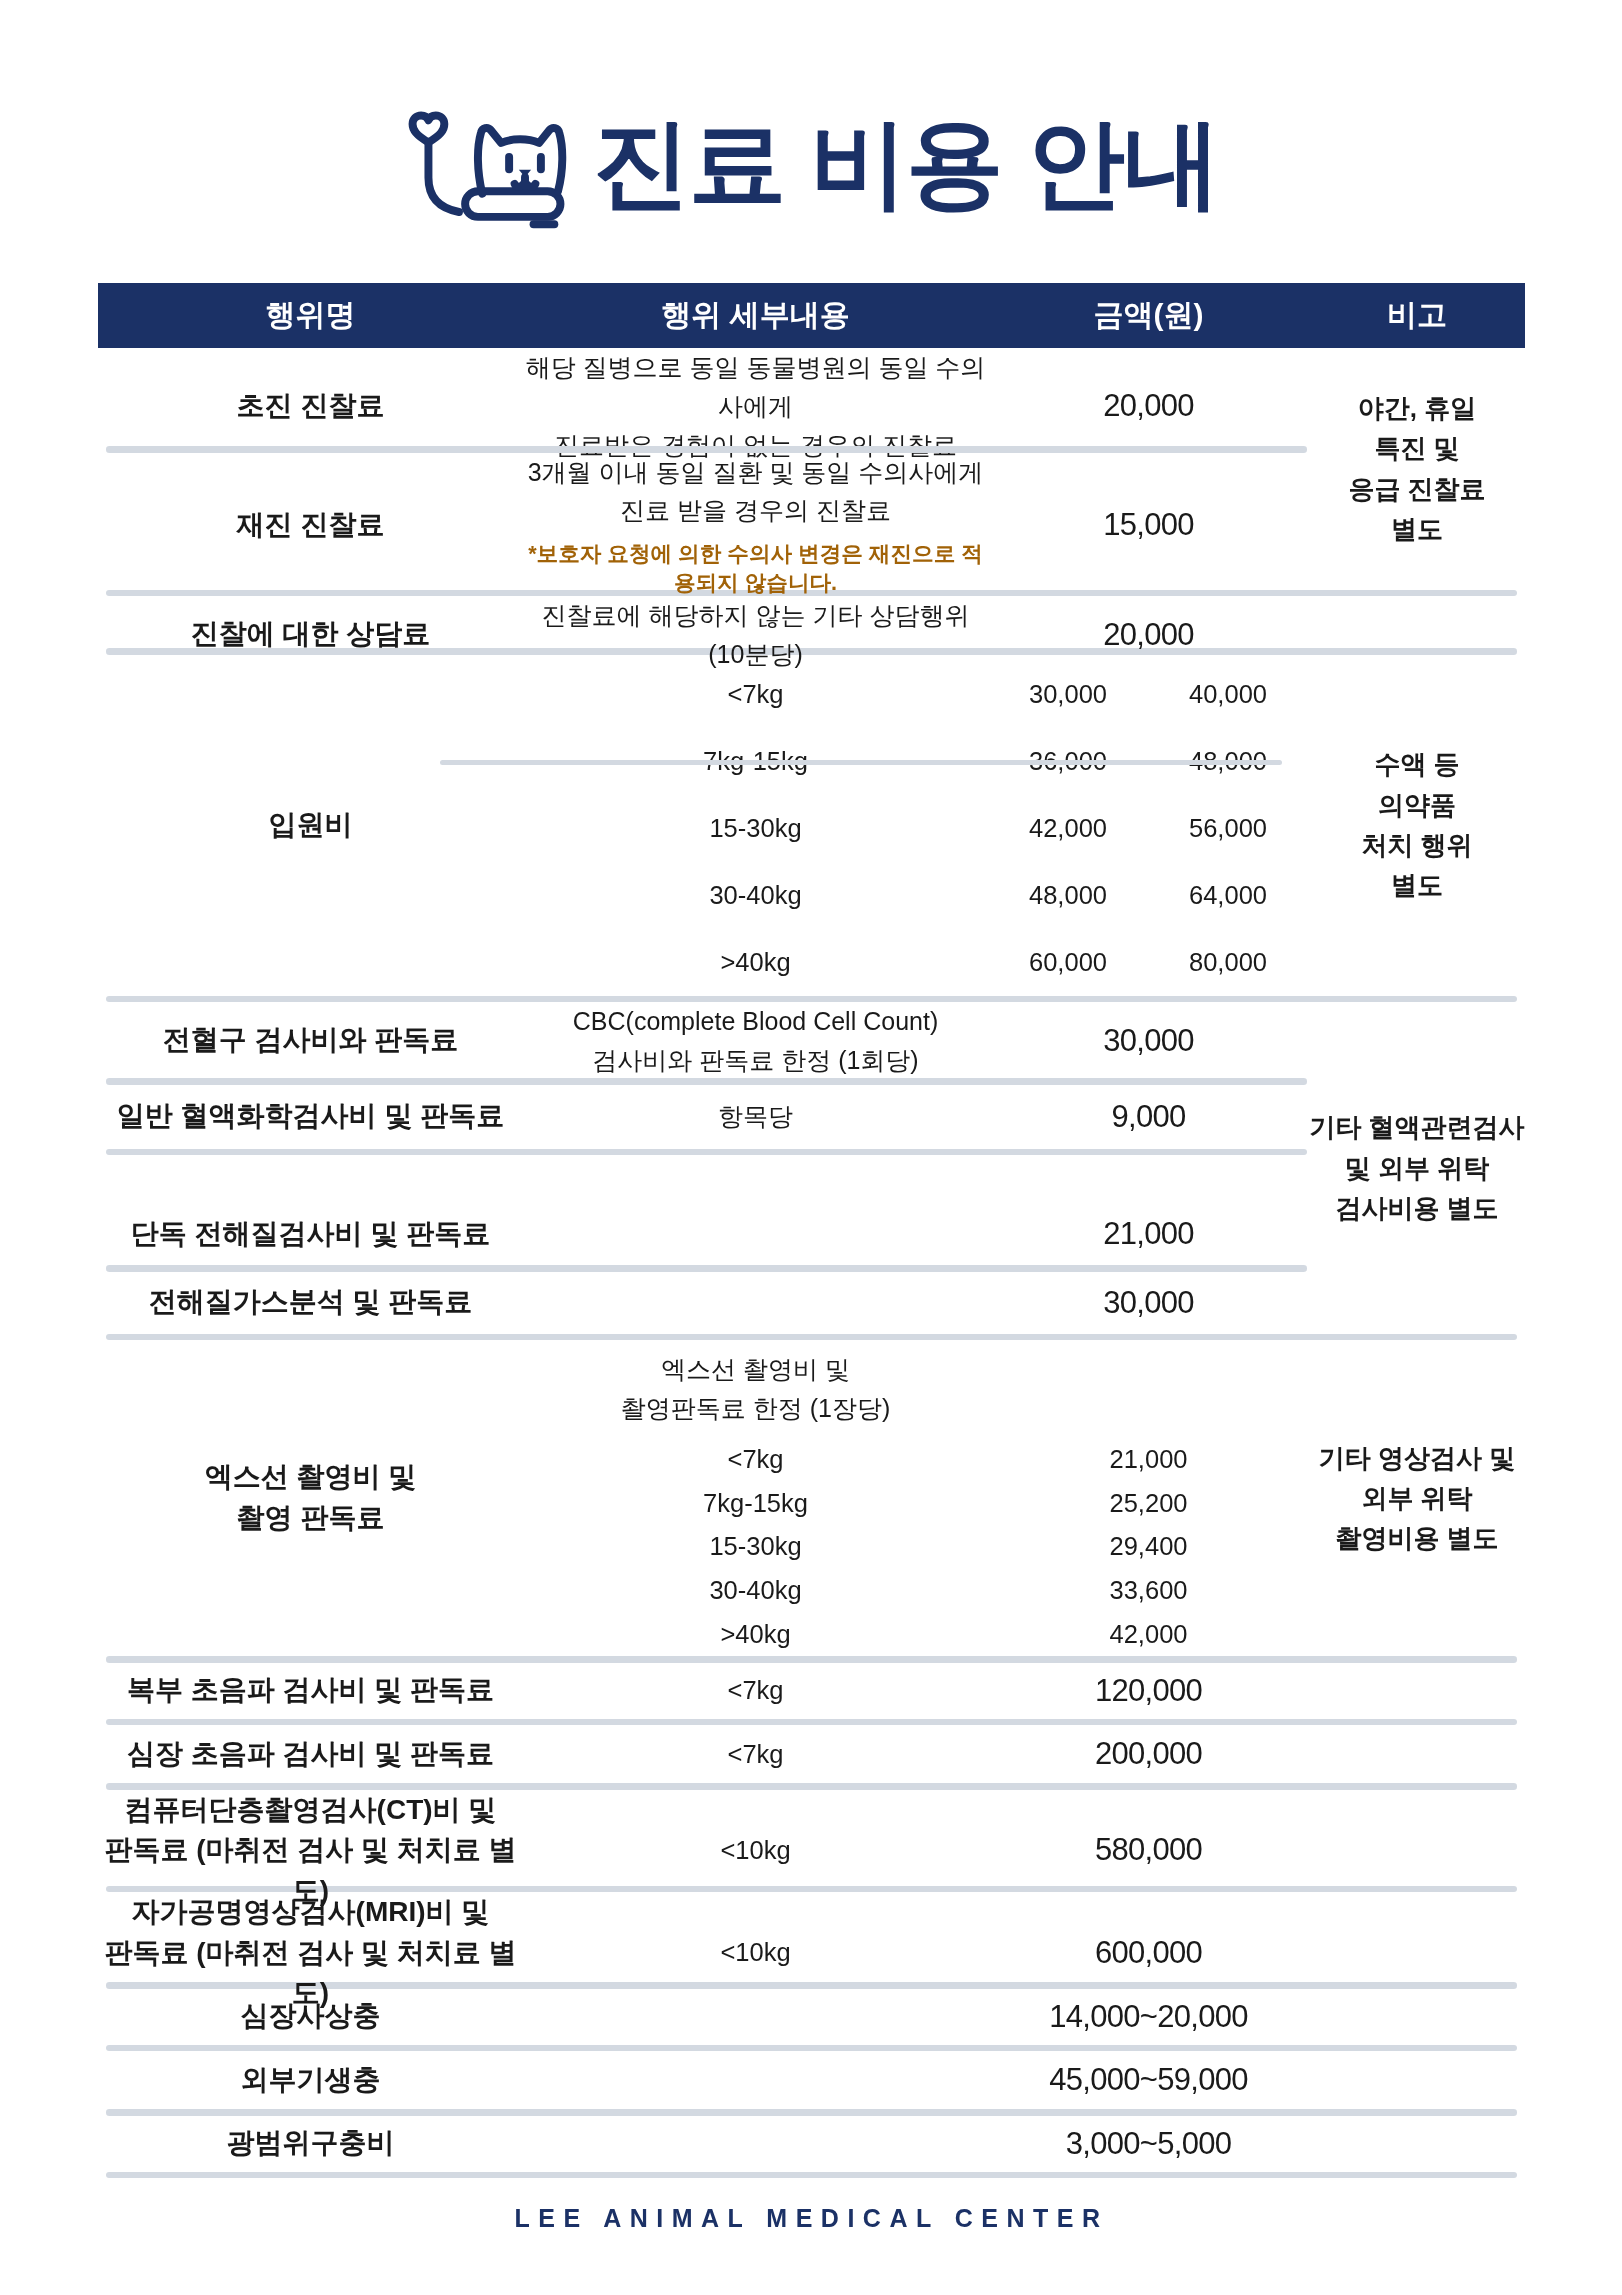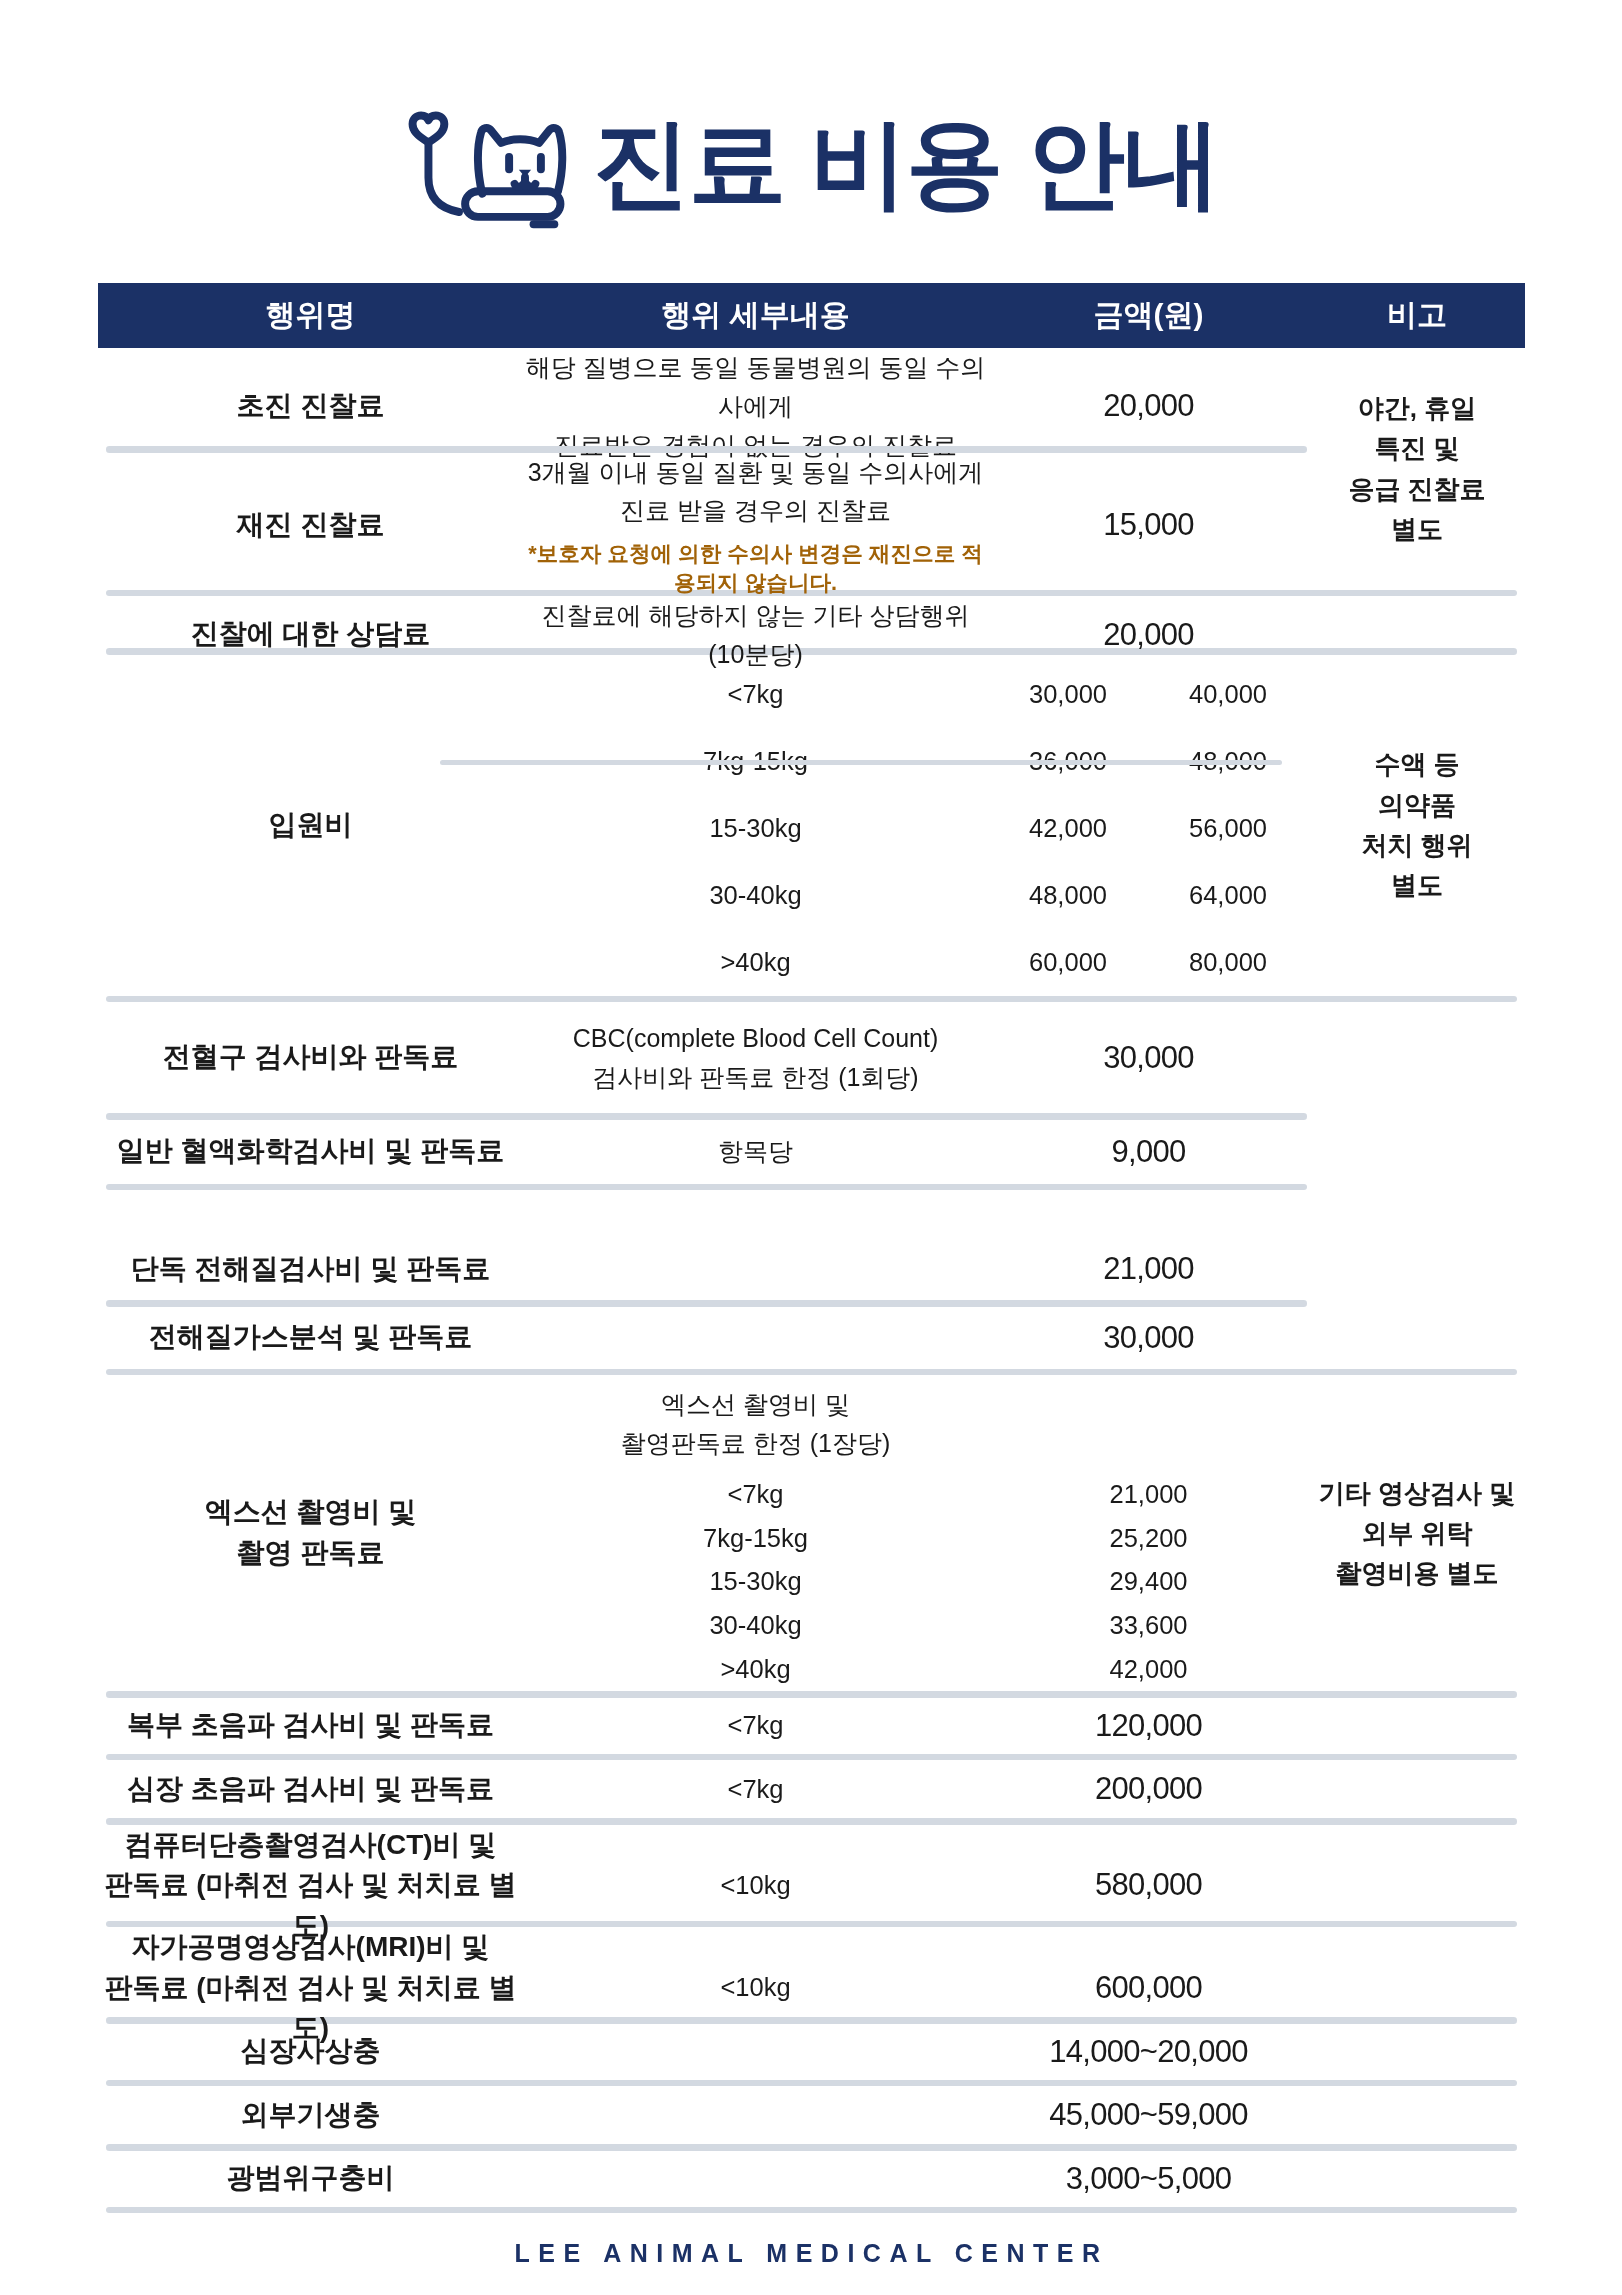--- a/index.html
+++ b/index.html
@@ -155,21 +155,21 @@
         <span>수액 등</span>
         <span>의약품</span>
         <span>처치 행위</span>
         <span>별도</span>
       </div>
     </div>
     <div class="div-full"></div>
 
     <div class="group">
       <div class="group-left">
-        <div class="row3" style="height:111px;">
+        <div class="row3" style="height:76px;">
           <div class="cell name">전혈구 검사비와 판독료</div>
           <div class="cell">
             <span class="detail">CBC(complete Blood Cell Count)</span>
             <span class="detail">검사비와 판독료 한정 (1회당)</span>
           </div>
           <div class="cell price">30,000</div>
         </div>
         <div class="div-partial"></div>
         <div class="row3" style="height:64px;">
           <div class="cell name">일반 혈액화학검사비 및 판독료</div>
@@ -182,20 +182,25 @@
           <div class="cell"></div>
           <div class="cell price">21,000</div>
         </div>
         <div class="div-partial"></div>
         <div class="row3" style="height:62px;">
           <div class="cell name">전해질가스분석 및 판독료</div>
           <div class="cell"></div>
           <div class="cell price">30,000</div>
         </div>
       </div>
+      <div class="note-cell notetext">
+        <span>기타 혈액관련검사</span>
+        <span>및 외부 위탁</span>
+        <span>검사비용 별도</span>
+      </div>
     </div>
     <div class="div-full"></div>
 
     <div class="group" style="height:316px;">
       <div class="group-left" style="flex-direction:row;">
         <div class="cell" style="width:425px;">
           <span class="name">엑스선 촬영비 및</span>
           <span class="name">촬영 판독료</span>
         </div>
         <div class="xray-mid">

